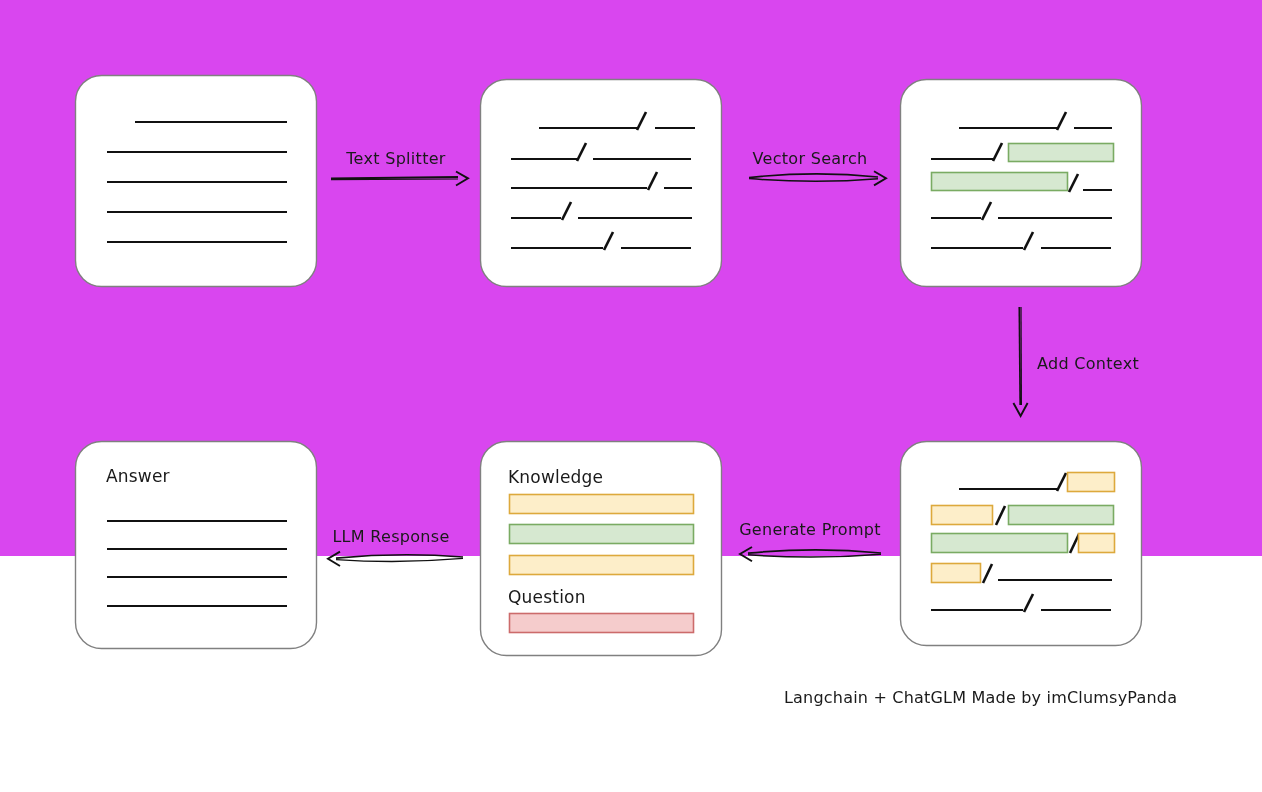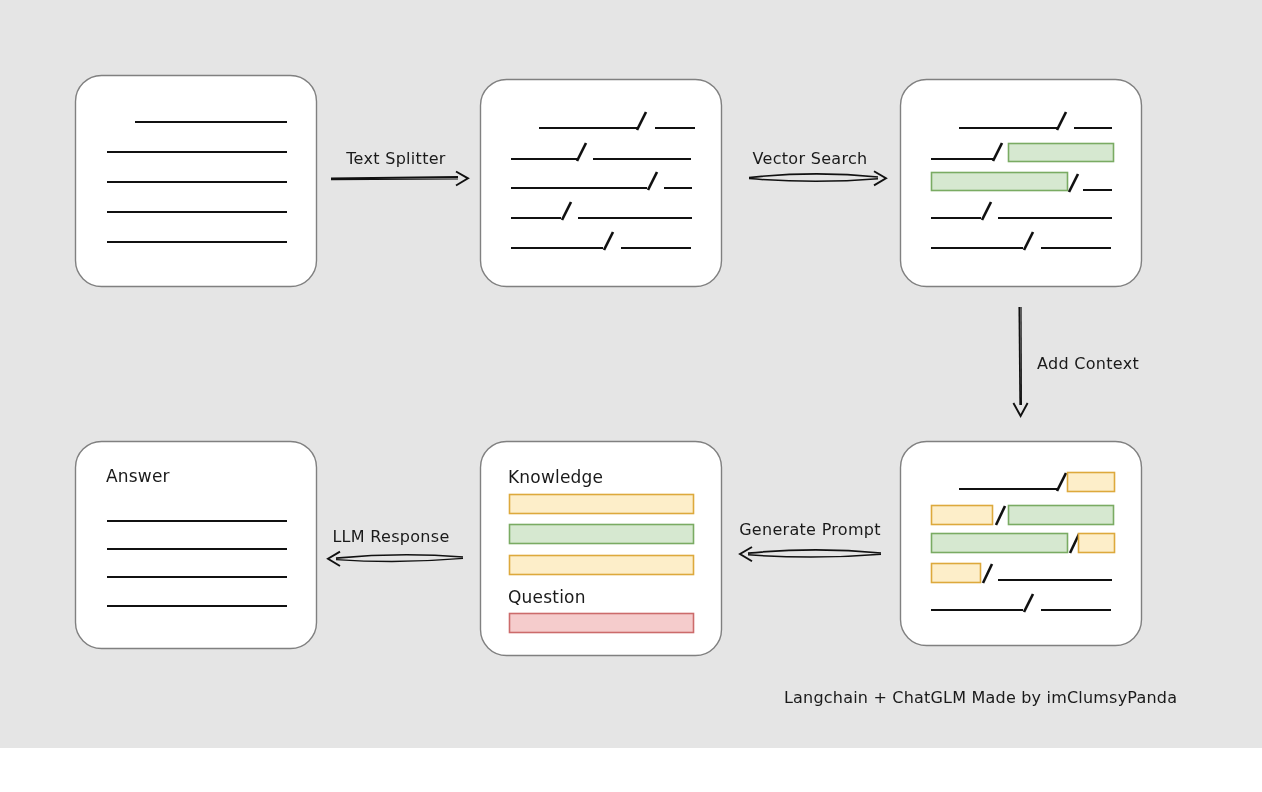--- a/index.html
+++ b/index.html
@@ -10,22 +10,22 @@
   }
   body {
     width: 1262px;
     height: 792px;
     overflow: hidden;
     font-family: "DejaVu Sans", "Liberation Sans", sans-serif;
   }
   #diagram-root {
     position: relative;
     width: 1262px;
-    height: 748px;
-    background: #e5e5e5;
+    height: 556px;
+    background: #d946ef;
   }
   #diagram-svg {
     position: absolute;
     left: 0;
     top: 0;
     width: 1262px;
     height: 792px;
   }
   .label-text {
     font-family: "DejaVu Sans", "Liberation Sans", sans-serif;

